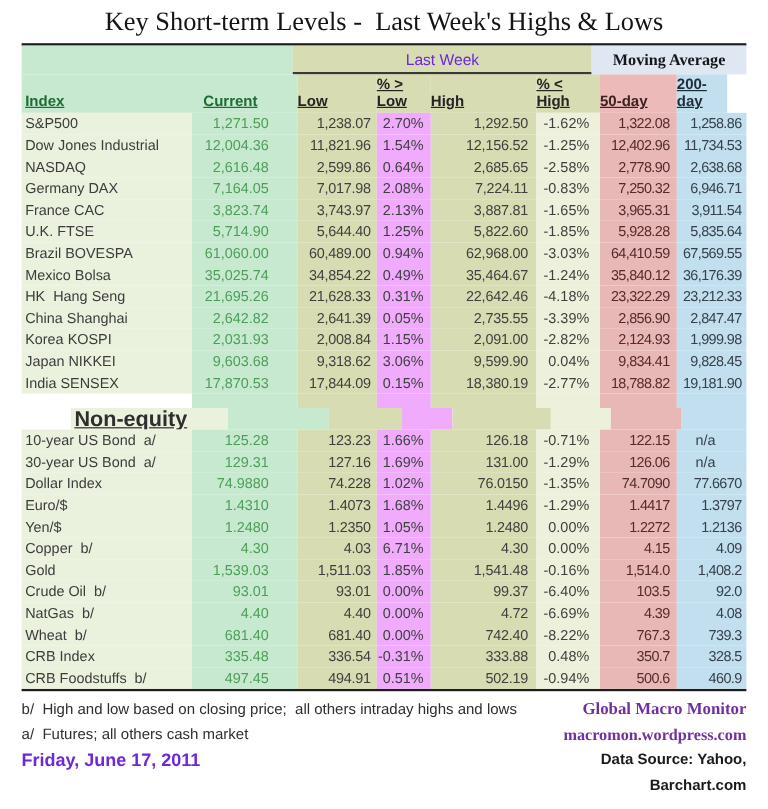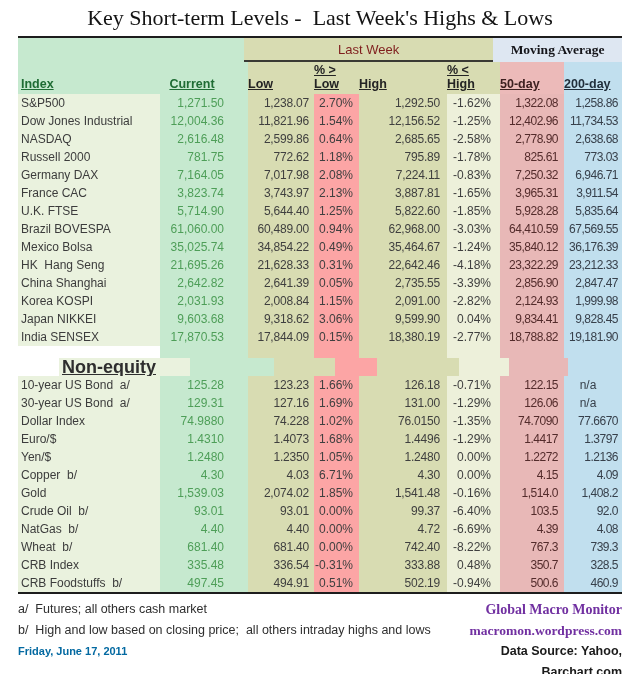--- a/index.html
+++ b/index.html
@@ -32,21 +32,21 @@
   }
   .grow, .hrow, .trow { display: flex; }
 
   
   .grow { height: 24px; }
   .gcell { display: flex; align-items: center; justify-content: center; }
   .g-left { width: 230px; background: #c6e9cf; }
   .g-lastweek {
     width: 253px; background: #d8dcb2;
     border-bottom: 2px solid #3a3a34;
-    font-size: 13px; color: #7f1d1d;
+    font-size: 13px; color: #6d28d9;
   }
   .g-ma {
     width: 131px; background: #dee7f2;
     font-family: "Liberation Serif", serif;
     font-weight: 700; font-size: 13.5px; color: #15151a;
   }
 
   
   .hrow { height: 32px; }
   .hcell {
@@ -54,33 +54,33 @@
     font-weight: 700; font-size: 12.5px;
   }
   .hcell span { text-decoration: underline; }
   .h0 { width: 142px; background: #c6e9cf; justify-content: flex-start; padding-left: 3px; color: #1e6c33; }
   .h1 { width: 88px;  background: #c6e9cf; justify-content: center; padding-right: 24px; color: #1e6c33; }
   .h2 { width: 66px;  background: #d8dcb2; color: #242424; }
   .h3 { width: 45px;  background: #d8dcb2; color: #242424; }
   .h4 { width: 88px;  background: #d8dcb2; color: #242424; }
   .h5 { width: 53px;  background: #d8dcb2; color: #242424; }
   .h6 { width: 64px;  background: #ecbab9; color: #3d2020; }
-  .h7 { width: 58px;  background: #c1dfee; color: #1f2d3a; }
+  .h7 { width: 42px;  background: #c1dfee; color: #1f2d3a; }
 
   
   .trow { height: 18px; }
   .cell {
     font-size: 12px; line-height: 18px;
     white-space: pre; overflow: hidden;
     text-align: right;
   }
   .c0 { width: 142px; background: #eaf2de; text-align: left; padding-left: 3px; color: #3c3c3c; }
   .c1 { width: 88px;  background: #c6e9cf; padding-right: 24px; color: #4e9e58; }
   .c2 { width: 66px;  background: #d8dcb2; padding-right: 5px; color: #3f3f3f; letter-spacing: -0.2px; }
-  .c3 { width: 45px;  background: #fca5a5; padding-right: 6px; color: #3f3f3f; }
+  .c3 { width: 45px;  background: #f0abfc; padding-right: 6px; color: #3f3f3f; }
   .c4 { width: 88px;  background: #d8dcb2; padding-right: 7px; color: #3f3f3f; letter-spacing: -0.2px; }
   .c5 { width: 53px;  background: #edf0da; padding-right: 9px; color: #3f3f3f; }
   .c6 { width: 64px;  background: #e8b8b7; padding-right: 6px; color: #532b2b; letter-spacing: -0.5px; }
   .c7 { width: 58px;  background: #c1dfee; padding-right: 4px; color: #37404b; letter-spacing: -0.5px; }
   .cell.na { text-align: center; padding-right: 10px; letter-spacing: 0; }
 
   
   .gap { height: 12px; }
   .gap .c0 { background: #ffffff; }
   .section-label {
@@ -91,21 +91,21 @@
 
   
   .footer {
     margin: 5px 18px 0 18px;
     width: 604px;
     display: flex; justify-content: space-between;
   }
   .foot-left  { text-align: left; }
   .foot-right { text-align: right; }
   .footnote { font-size: 12.5px; color: #2e2e2e; line-height: 21px; white-space: pre; }
-  .date { font-size: 11px; font-weight: 700; color: #0369a1; line-height: 21px; }
+  .date { font-size: 15px; font-weight: 700; color: #6d28d9; line-height: 21px; }
   .brand, .site {
     font-family: "Liberation Serif", serif;
     font-weight: 700; font-size: 14px; line-height: 21px;
     color: #7130a1;
   }
   .site { font-size: 13.5px; }
   .source { font-size: 12.5px; font-weight: 700; color: #1a1a1a; line-height: 21px; }
 </style>
 </head>
 <body>
@@ -176,30 +176,20 @@
         </div>
         <div class="trow">
           <div class="cell c0">NASDAQ</div>
           <div class="cell c1">2,616.48</div>
           <div class="cell c2">2,599.86</div>
           <div class="cell c3">0.64%</div>
           <div class="cell c4">2,685.65</div>
           <div class="cell c5">-2.58%</div>
           <div class="cell c6">2,778.90</div>
           <div class="cell c7">2,638.68</div>
-        </div>
-        <div class="trow">
-          <div class="cell c0">Russell 2000</div>
-          <div class="cell c1">781.75</div>
-          <div class="cell c2">772.62</div>
-          <div class="cell c3">1.18%</div>
-          <div class="cell c4">795.89</div>
-          <div class="cell c5">-1.78%</div>
-          <div class="cell c6">825.61</div>
-          <div class="cell c7">773.03</div>
         </div>
         <div class="trow">
           <div class="cell c0">Germany DAX</div>
           <div class="cell c1">7,164.05</div>
           <div class="cell c2">7,017.98</div>
           <div class="cell c3">2.08%</div>
           <div class="cell c4">7,224.11</div>
           <div class="cell c5">-0.83%</div>
           <div class="cell c6">7,250.32</div>
           <div class="cell c7">6,946.71</div>
@@ -375,21 +365,21 @@
           <div class="cell c2">4.03</div>
           <div class="cell c3">6.71%</div>
           <div class="cell c4">4.30</div>
           <div class="cell c5">0.00%</div>
           <div class="cell c6">4.15</div>
           <div class="cell c7">4.09</div>
         </div>
         <div class="trow">
           <div class="cell c0">Gold</div>
           <div class="cell c1">1,539.03</div>
-          <div class="cell c2">2,074.02</div>
+          <div class="cell c2">1,511.03</div>
           <div class="cell c3">1.85%</div>
           <div class="cell c4">1,541.48</div>
           <div class="cell c5">-0.16%</div>
           <div class="cell c6">1,514.0</div>
           <div class="cell c7">1,408.2</div>
         </div>
         <div class="trow">
           <div class="cell c0">Crude Oil  b/</div>
           <div class="cell c1">93.01</div>
           <div class="cell c2">93.01</div>
@@ -438,22 +428,22 @@
           <div class="cell c5">-0.94%</div>
           <div class="cell c6">500.6</div>
           <div class="cell c7">460.9</div>
         </div>
       </div>
 
   </div>
 
   <div class="footer">
     <div class="foot-left">
+      <div class="footnote">b/  High and low based on closing price;  all others intraday highs and lows</div>
       <div class="footnote">a/  Futures; all others cash market</div>
-      <div class="footnote">b/  High and low based on closing price;  all others intraday highs and lows</div>
       <div class="date">Friday, June 17, 2011</div>
     </div>
     <div class="foot-right">
       <div class="brand">Global Macro Monitor</div>
       <div class="site">macromon.wordpress.com</div>
       <div class="source">Data Source: Yahoo, Barchart.com</div>
     </div>
   </div>
 
 </div>

